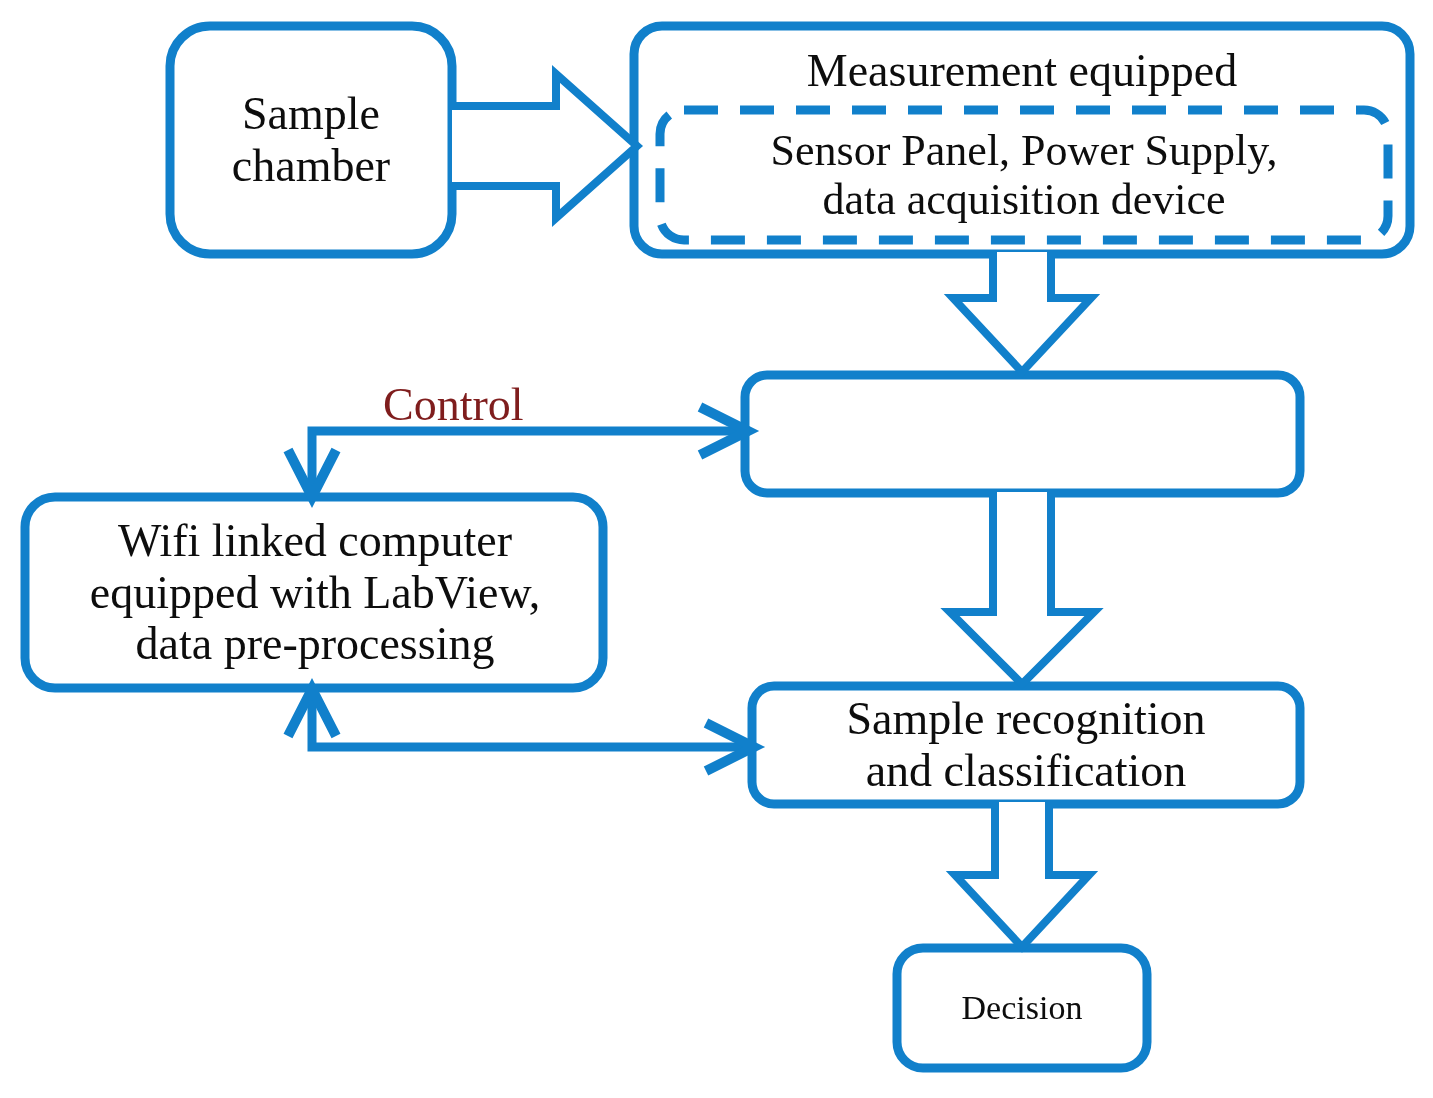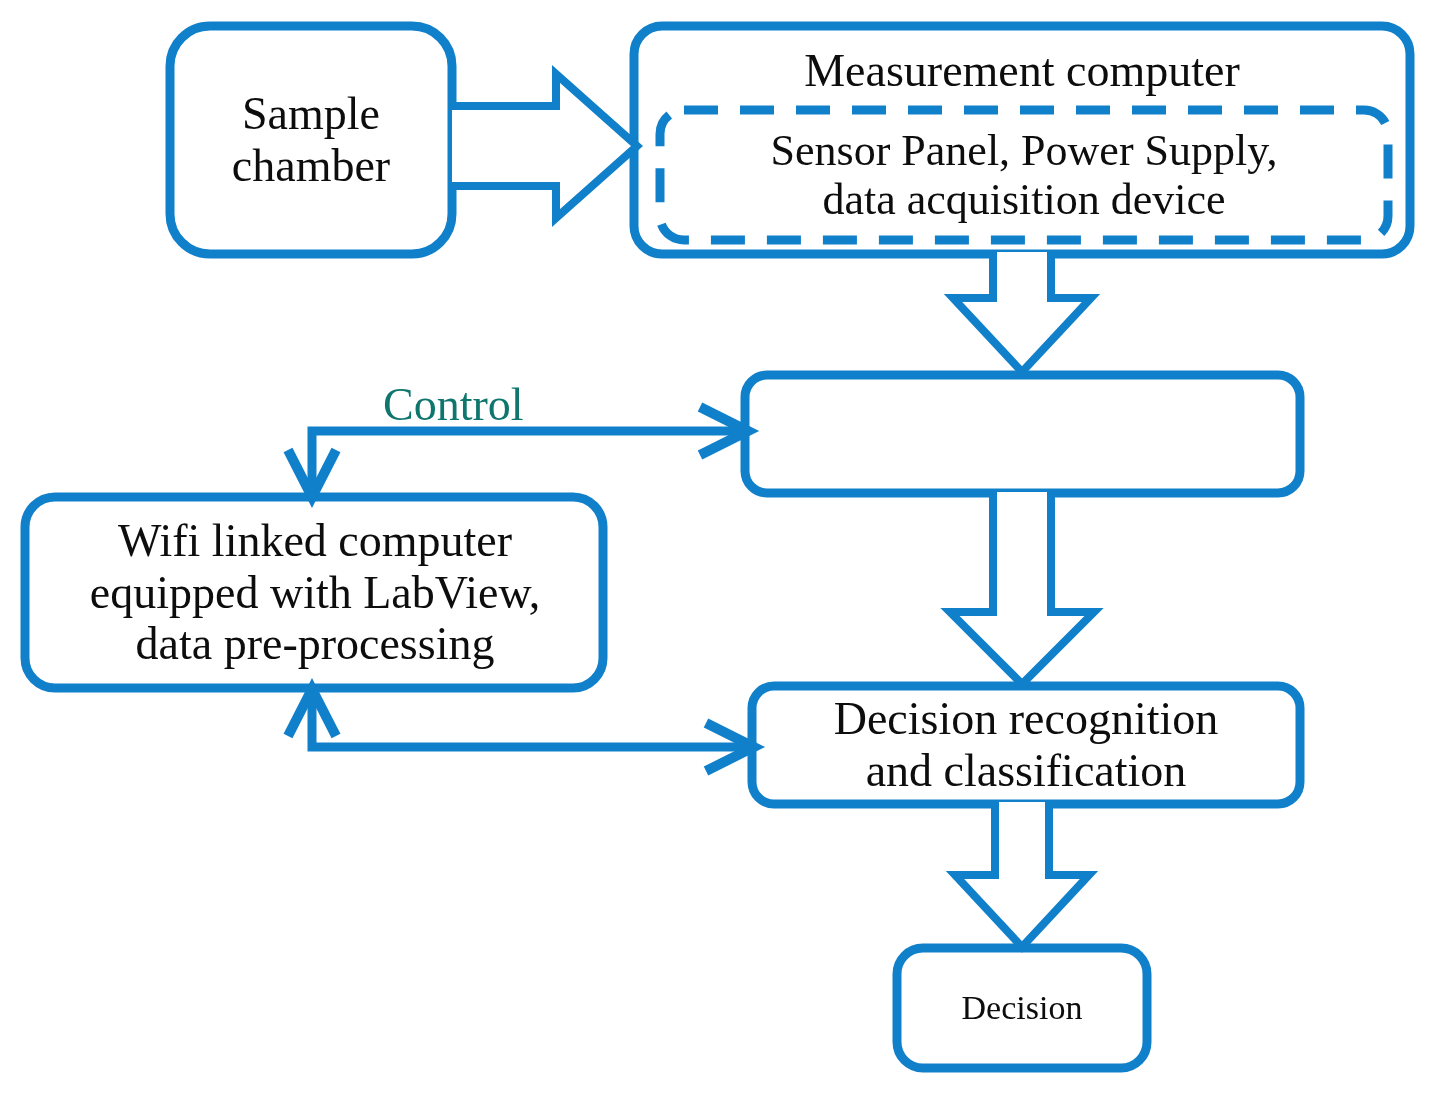--- a/index.html
+++ b/index.html
@@ -31,21 +31,21 @@
     justify-content: center;
     text-align: center;
     color: #0d0d0d;
     line-height: 1.12;
     pointer-events: none;
     user-select: none;
     white-space: pre-line;
   }
   .edge-label {
     position: absolute;
-    color: #0f766e;
+    color: #7f1d1d;
     text-align: center;
     user-select: none;
   }
 </style>
 </head>
 <body>
 
 <div id="diagram-root">
 
   <svg id="flow-svg" viewBox="0 0 1433 1098">
@@ -78,30 +78,30 @@
 
     <path d="M 748,747 L 312,747 L 312,694" fill="none" stroke="#1180CB" stroke-width="9" stroke-linejoin="miter" stroke-linecap="butt"></path>
     <path d="M 706,723 L 754,747 L 706,771" fill="none" stroke="#1180CB" stroke-width="10" stroke-linejoin="miter" stroke-linecap="butt"></path>
     <path d="M 288,736 L 312,689 L 336,736" fill="none" stroke="#1180CB" stroke-width="10" stroke-linejoin="miter" stroke-linecap="butt"></path>
 
   </svg>
 
   <div class="node-label" style="left:170px; top:26px; width:282px; height:228px; font-size:46px;text-align:center;">Sample
 chamber</div>
 
-  <div class="node-label" style="left:634px; top:36px; width:776px; height:70px; font-size:46px;">Measurement computer</div>
+  <div class="node-label" style="left:634px; top:36px; width:776px; height:70px; font-size:46px;">Measurement equipped</div>
 
   <div class="node-label" style="left:660px; top:110px; width:728px; height:130px; font-size:44px;">Sensor Panel, Power Supply,
 data acquisition device</div>
 
 
   <div class="node-label" style="left:26px; top:497px; width:578px; height:191px; font-size:46px;">Wifi linked computer
 equipped with LabView,
 data pre-processing</div>
 
-  <div class="node-label" style="left:752px; top:686px; width:548px; height:118px; font-size:46px;">Decision recognition
+  <div class="node-label" style="left:752px; top:686px; width:548px; height:118px; font-size:46px;">Sample recognition
 and classification</div>
 
   <div class="node-label" style="left:897px; top:948px; width:250px; height:120px; font-size:34px;">Decision</div>
 
   <div class="edge-label" style="left:383px; top:378px; font-size:46px;">Control</div>
 
 </div>
 
 </body></html>

